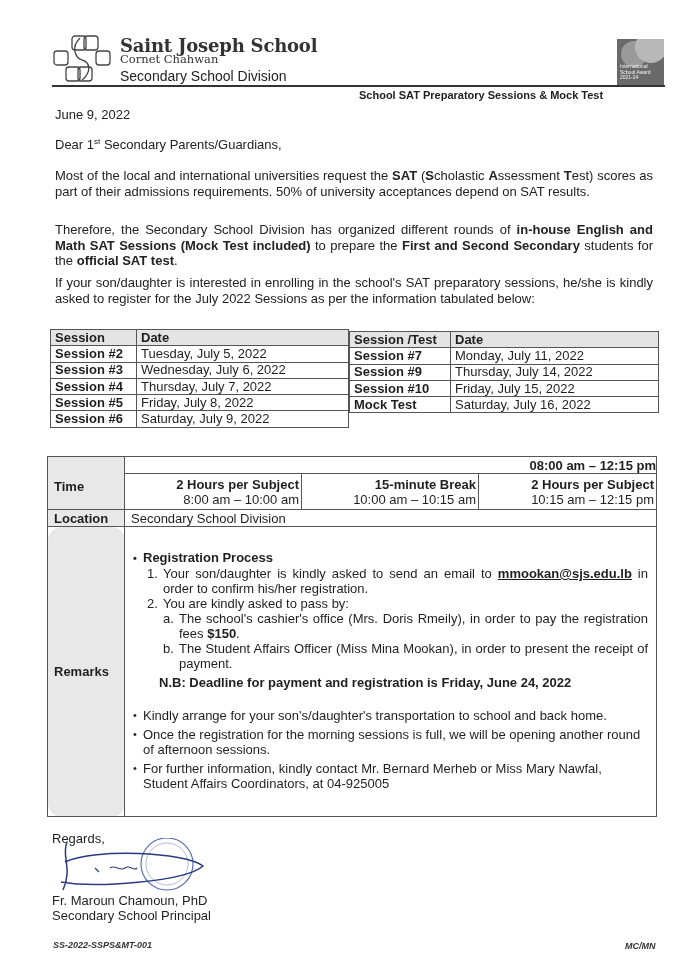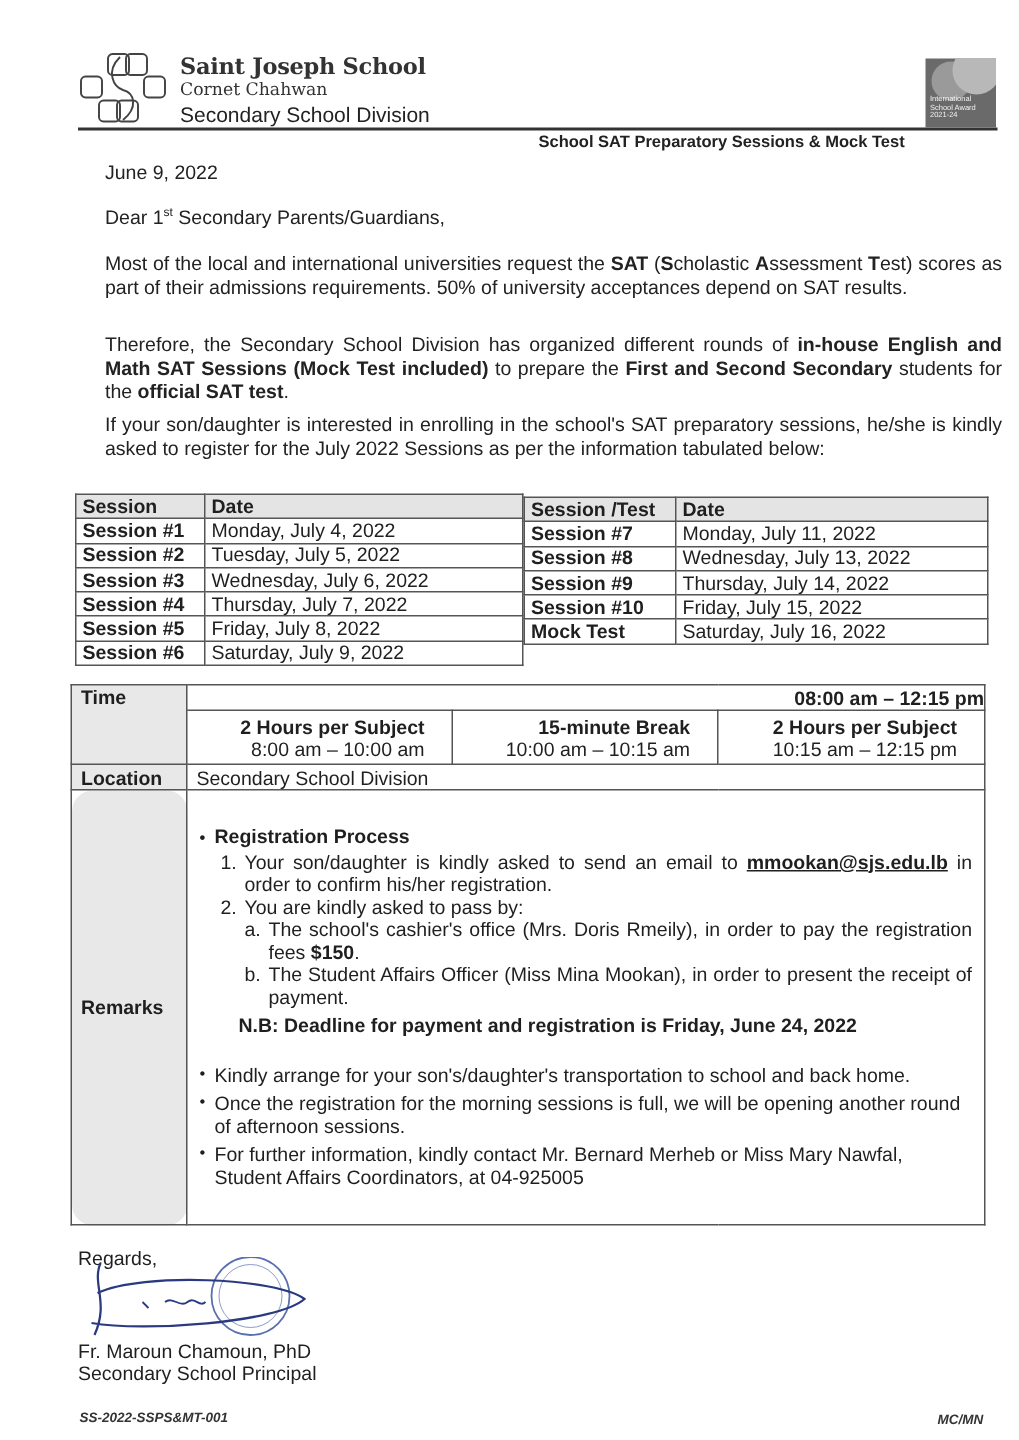--- a/index.html
+++ b/index.html
@@ -1,50 +1,50 @@
 <!DOCTYPE html>
 <html><head>
   <meta charset="utf-8">
   <style>
     * { box-sizing: border-box; margin: 0; padding: 0; }
     html, body { width: 679px; height: 960px; background: #ffffff; overflow: hidden; }
     body { position: relative; font-family: "Liberation Sans", sans-serif; color: #1f1f1f; font-size: 13px; }
 
     
     .logo { position: absolute; left: 52px; top: 34px; width: 62px; height: 50px; }
-    .school-name { position: absolute; left: 120px; top: 35px; font-family: "DejaVu Serif", serif; font-weight: bold; font-size: 15px; color: #333; letter-spacing: -0.2px; }
+    .school-name { position: absolute; left: 120px; top: 35px; font-family: "DejaVu Serif", serif; font-weight: bold; font-size: 18px; color: #333; letter-spacing: -0.2px; }
     .school-loc { position: absolute; left: 120px; top: 52px; font-family: "DejaVu Serif", serif; font-weight: normal; font-size: 11.5px; color: #333; }
     .school-div { position: absolute; left: 120px; top: 68px; font-size: 14px; color: #222; }
     .header-rule { position: absolute; left: 52px; top: 85px; width: 613px; height: 2px; background: #333; }
     .award { position: absolute; left: 617px; top: 39px; width: 47px; height: 46px; background: #6a6a6a; overflow: hidden; }
     .award .moon { position: absolute; left: 18px; top: -8px; width: 32px; height: 32px; border-radius: 50%; background: #b8b8b8; }
     .award .moon2 { position: absolute; left: 4px; top: 2px; width: 26px; height: 26px; border-radius: 50%; background: #9a9a9a; }
     .award .txt { position: absolute; left: 3px; top: 25px; font-size: 5px; line-height: 5.5px; color: #f2f2f2; }
     .doc-title { position: absolute; left: 359px; top: 89px; font-weight: bold; font-size: 11px; color: #222; }
 
     
-    .txt-block { position: absolute; left: 70px; width: 598px; font-size: 13px; line-height: 15.5px; color: #222; }
+    .txt-block { position: absolute; left: 55px; width: 598px; font-size: 13px; line-height: 15.5px; color: #222; }
     .justify { text-align: justify; text-align-last: left; }
     .b { font-weight: bold; }
     sup { font-size: 8px; vertical-align: 5px; }
 
     
     table { border-collapse: collapse; position: absolute; }
     .sess td, .sess th { border: 1px solid #555; height: 16.3px; font-size: 13px; line-height: 14px; padding: 0 4px; text-align: left; vertical-align: middle; white-space: nowrap; }
     .sess th { background: #e4e4e4; font-weight: bold; }
     .sess td.lbl { font-weight: bold; }
     .sess-left { left: 50px; top: 329px; }
     .sess-right { left: 349px; top: 331px; }
 
     
     .info { left: 47px; top: 456px; width: 610px; border: 1px solid #555; }
     .info td { border: 1px solid #555; font-size: 13px; vertical-align: middle; }
     .info td.side { background: #e8e8e8; font-weight: bold; padding: 0 6px; width: 77px; }
     .info .center { text-align: right; }
-    .info .slot { line-height: 15px; padding: 2px 18px; }
+    .info .slot { line-height: 15px; padding: 2px 2px; }
     .remarks-cell { padding: 4px 8px 6px 8px; line-height: 15px; }
     .rem-title { font-weight: bold; }
     .bullet::before { content: "\2022"; display: inline-block; width: 10px; font-size: 11px; }
     .ol { padding-left: 14px; }
     .ol-item { display: flex; text-align: justify; }
     .ol-item .n { width: 16px; flex: none; }
     .ol-item .t { flex: 1; }
     .sub { padding-left: 16px; }
     .email { font-weight: bold; text-decoration: underline; }
     .nb { font-weight: bold; padding-left: 26px; margin-top: 4px; margin-bottom: 18px; }
@@ -100,24 +100,20 @@
 </div>
 <div class="txt-block justify" style="top:275px;">If your son/daughter is interested in enrolling in the school's SAT preparatory sessions, he/she is kindly asked to register for the July 2022 Sessions as per the information tabulated below:</div>
 
 <table class="sess sess-left">
   <tbody>
       <tr>
     <th style="width:86px;">Session</th>
     <th style="width:212px;">Date</th>
   </tr>
   <tr>
-        <td class="lbl">Session #1</td>
-        <td>Monday, July 4, 2022</td>
-      </tr>
-  <tr>
         <td class="lbl">Session #2</td>
         <td>Tuesday, July 5, 2022</td>
       </tr>
   <tr>
         <td class="lbl">Session #3</td>
         <td>Wednesday, July 6, 2022</td>
       </tr>
   <tr>
         <td class="lbl">Session #4</td>
         <td>Thursday, July 7, 2022</td>
@@ -137,42 +133,38 @@
   <tbody>
       <tr>
     <th style="width:101px;">Session /Test</th>
     <th style="width:208px;">Date</th>
   </tr>
   <tr>
         <td class="lbl">Session #7</td>
         <td>Monday, July 11, 2022</td>
       </tr>
   <tr>
-        <td class="lbl">Session #8</td>
-        <td>Wednesday, July 13, 2022</td>
-      </tr>
-  <tr>
         <td class="lbl">Session #9</td>
         <td>Thursday, July 14, 2022</td>
       </tr>
   <tr>
         <td class="lbl">Session #10</td>
         <td>Friday, July 15, 2022</td>
       </tr>
   <tr>
         <td class="lbl">Mock Test</td>
         <td>Saturday, July 16, 2022</td>
       </tr>
 </tbody>
   </table>
 
 <table class="info">
   <tbody>
       <tr>
-    <td class="side" rowspan="2" style="vertical-align:top; padding-top:0;">Time</td>
+    <td class="side" rowspan="2" style="vertical-align:top; padding-top:22px;">Time</td>
     <td colspan="3" class="center b" style="height:17px;">08:00 am – 12:15 pm</td>
   </tr>
   <tr>
     <td class="center slot" style="width:177px; height:36px;">
       <div class="b">2 Hours per Subject</div>
       <div>8:00 am – 10:00 am</div>
     </td>
     <td class="center slot" style="width:177px;">
       <div class="b">15-minute Break</div>
       <div>10:00 am – 10:15 am</div>

